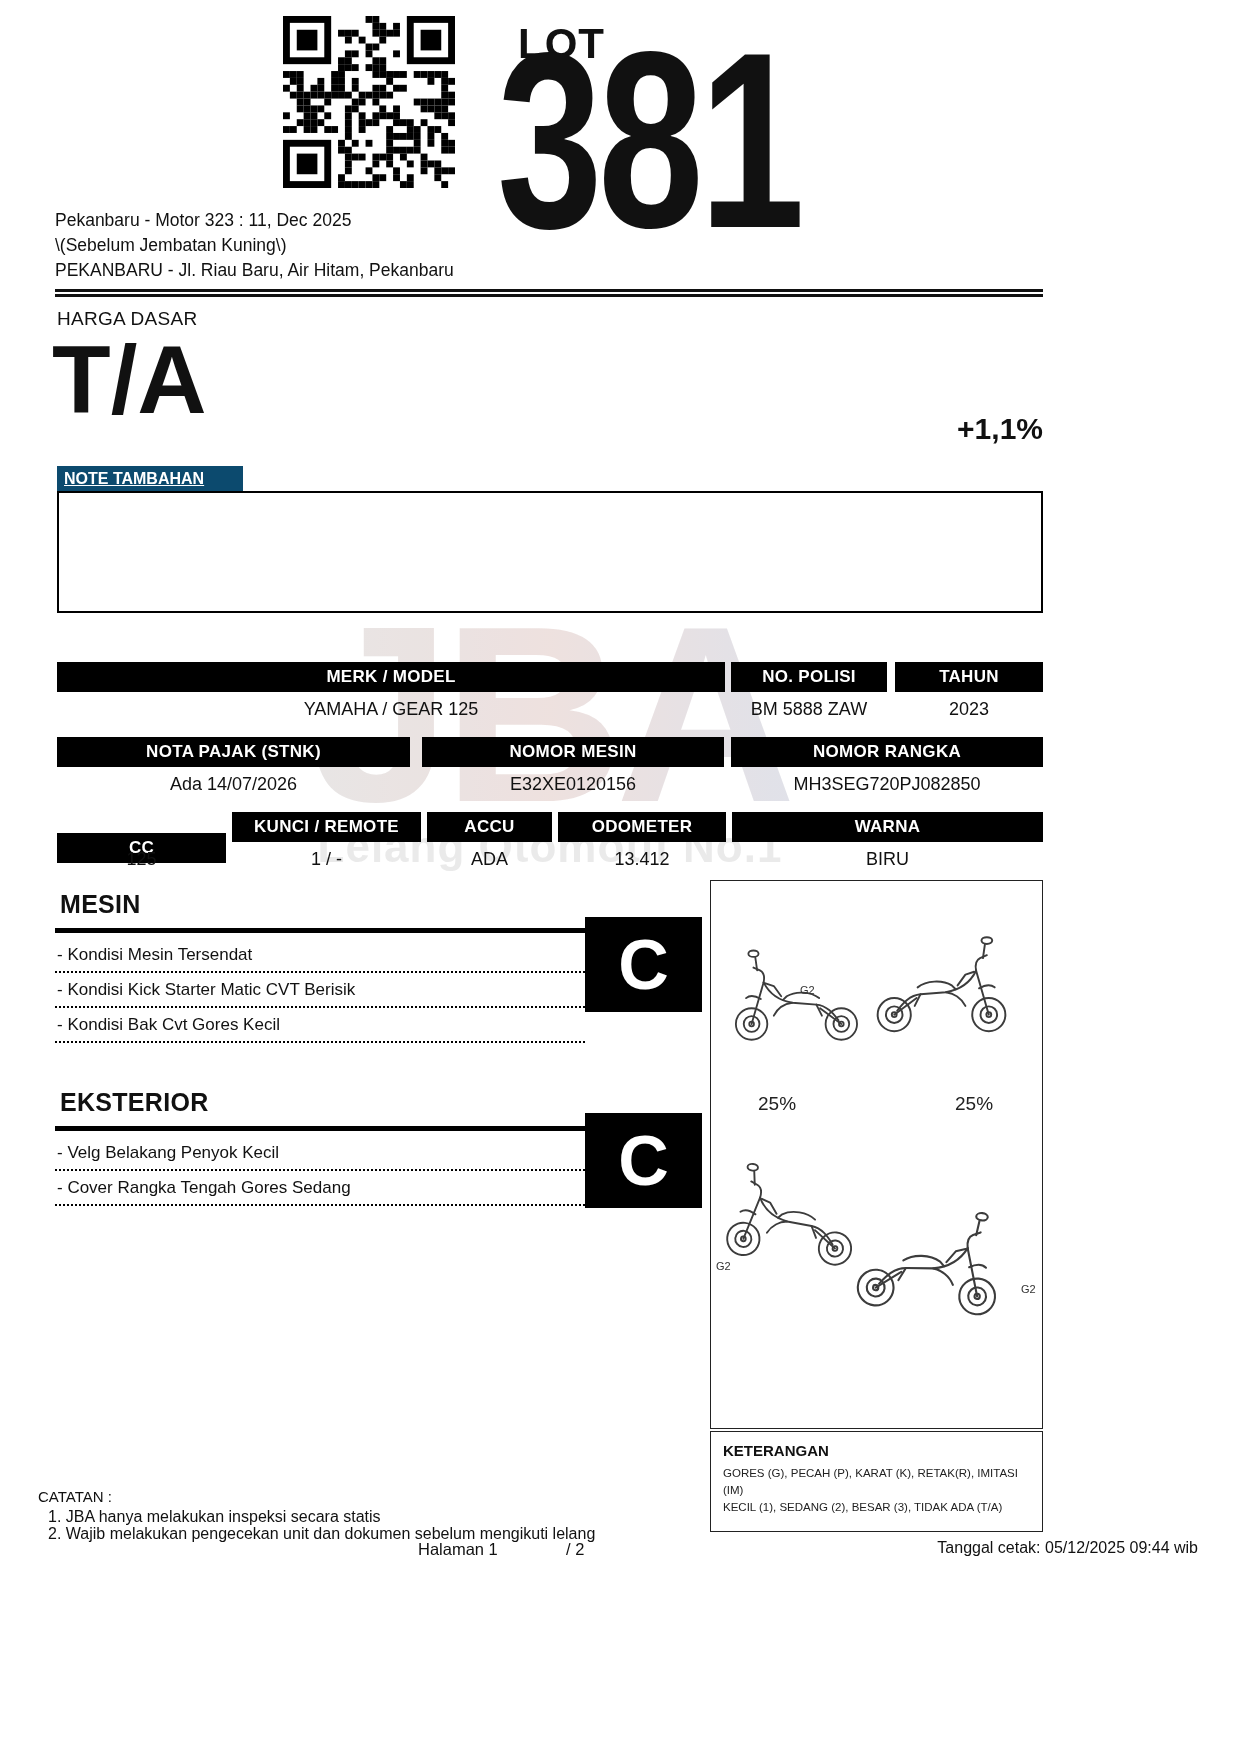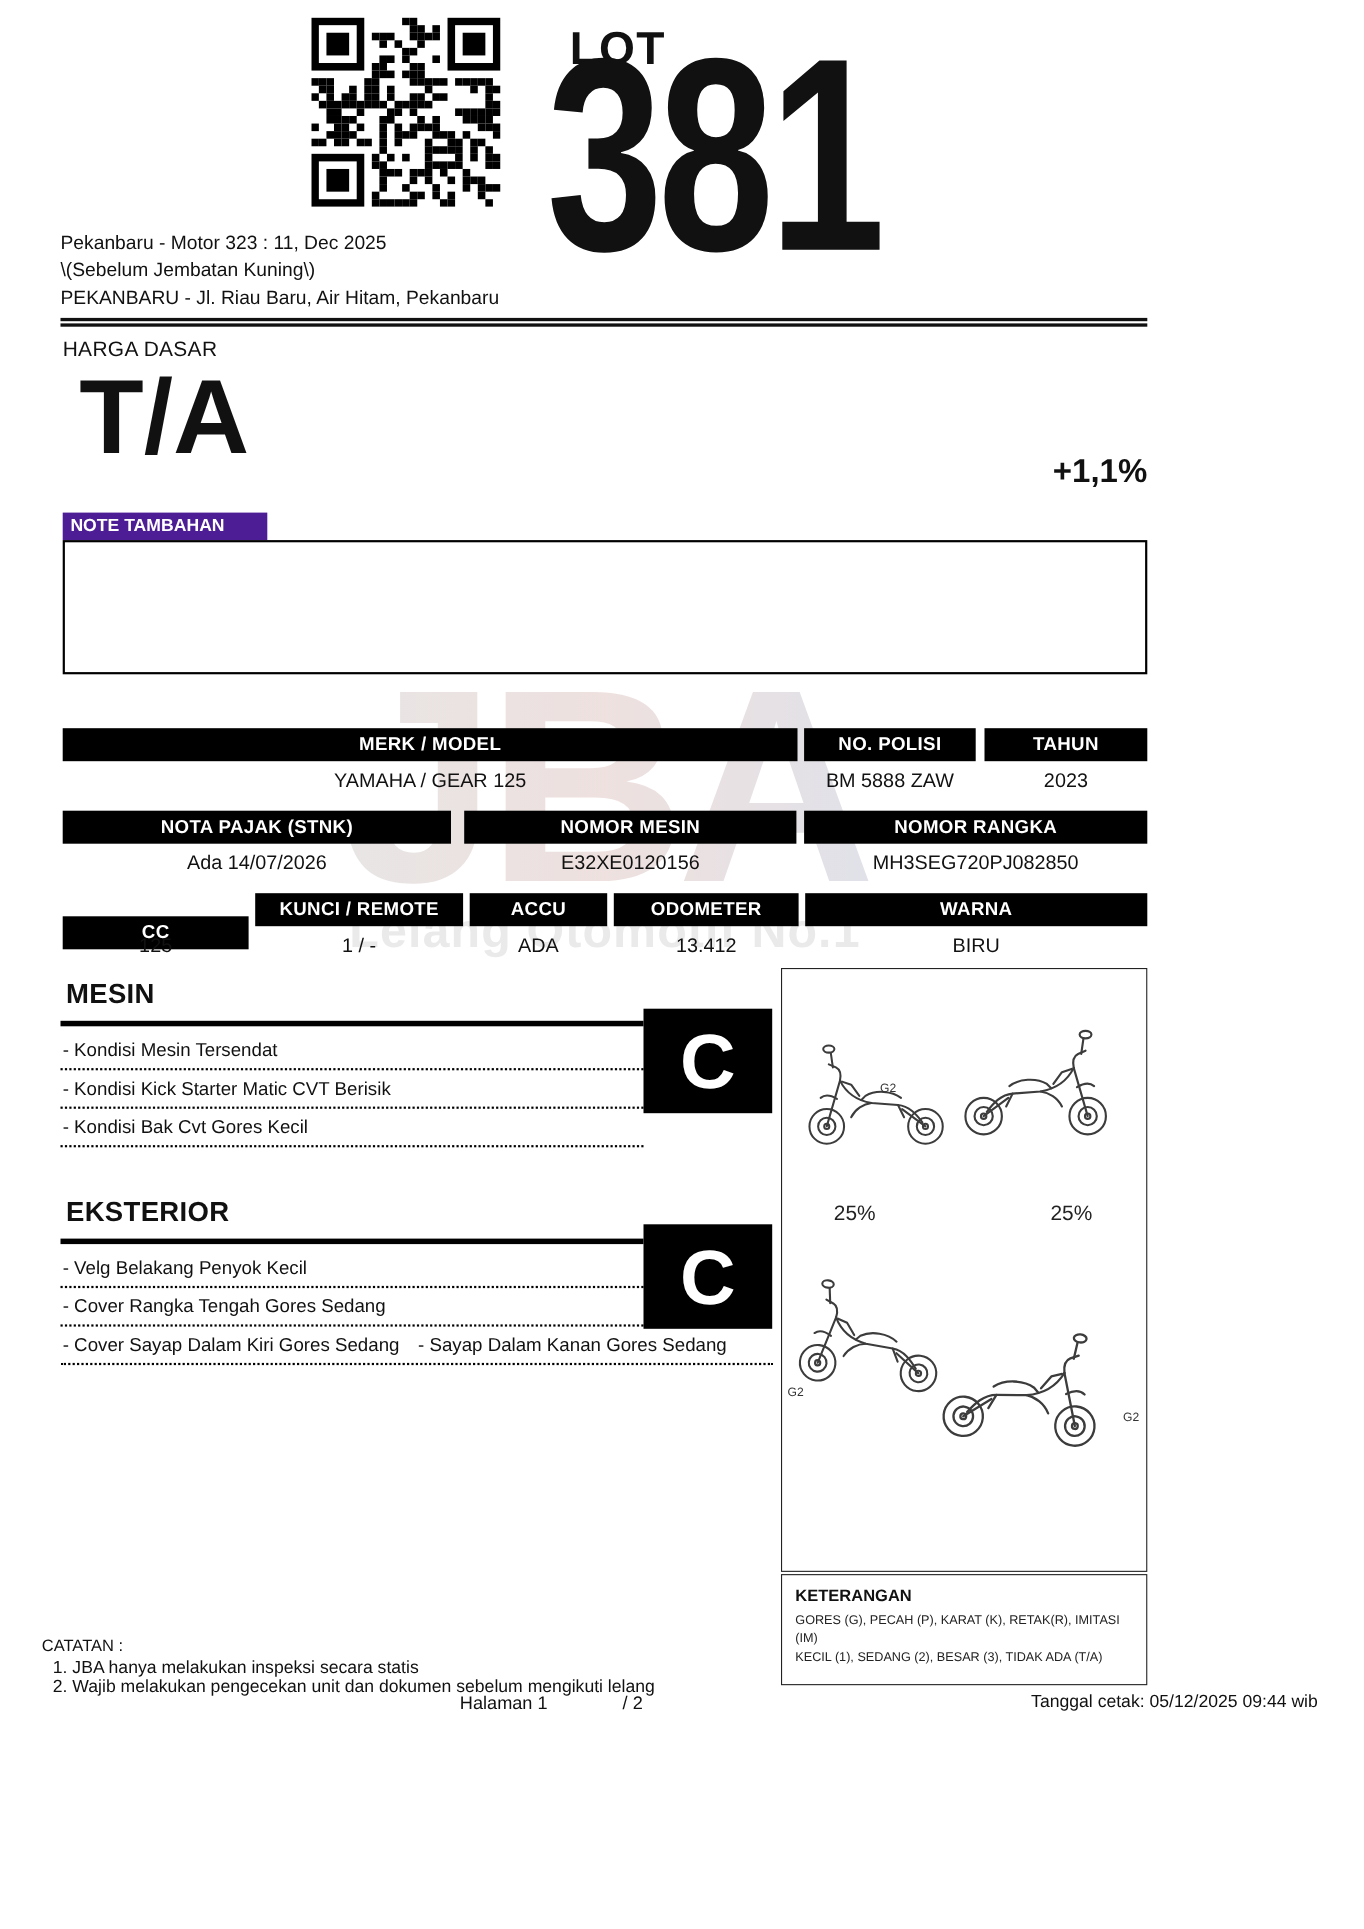--- a/index.html
+++ b/index.html
@@ -21,25 +21,25 @@
   #lot-label { left:518px; top:20px; font-size:42px; font-weight:bold; letter-spacing:1px; }
   #lot-number { left:497px; top:26px; font-size:250px; font-weight:bold; line-height:0.92;
      transform:scaleX(0.76); transform-origin:left top; letter-spacing:-6px; }
 
   #address { left:55px; top:208px; font-size:17.5px; line-height:25px; }
 
   #rule-double { left:55px; top:289px; width:988px; height:8px;
      border-top:3px solid #111; border-bottom:3px solid #111; }
 
   #harga-label { left:57px; top:308px; font-size:19px; letter-spacing:.3px; }
-  #harga-value { left:52px; top:332px; font-size:96px; font-weight:bold; line-height:1;margin-left:20px; }
+  #harga-value { left:52px; top:332px; font-size:96px; font-weight:bold; line-height:1; }
   #increment   { left:900px; top:412px; width:143px; text-align:right; font-size:30px; font-weight:bold; }
 
-  #note-label { left:57px; top:466px; width:186px; height:25px; background:#4c1d95; color:#fff;
-     font-size:16px; font-weight:bold; display:flex; align-items:center; padding-left:7px; }
+  #note-label { left:57px; top:466px; width:186px; height:25px; background:#0c4a6e; color:#fff;
+     font-size:16px; font-weight:bold; display:flex; align-items:center; padding-left:7px;text-decoration:underline; }
   #note-box { left:57px; top:491px; width:986px; height:122px; border:2px solid #000; font-size:16px; padding:6px; }
 
   .hcell { position:absolute; height:30px; background:#000; color:#fff; font-weight:bold; font-size:17px;
      display:flex; align-items:center; justify-content:center; letter-spacing:.3px; }
   .vcell { position:absolute; height:30px; font-size:18px; display:flex; align-items:center; justify-content:center; }
 
   .section-title { position:absolute; font-size:25px; font-weight:bold; letter-spacing:.3px; }
   .section-bar { position:absolute; left:55px; width:530px; height:5px; background:#000; }
   .item { position:absolute; left:55px; width:530px; height:33px; border-bottom:2px dotted #000;
      font-size:17px; display:flex; align-items:flex-end; padding:0 2px 6px 2px; }
@@ -369,24 +369,20 @@
   <div class="section-bar" style="top:928px;"></div>
   <div class="item" style="top:940px;">- Kondisi Mesin Tersendat</div>
   <div class="item" style="top:975px;">- Kondisi Kick Starter Matic CVT Berisik</div>
   <div class="item" style="top:1010px;">- Kondisi Bak Cvt Gores Kecil</div>
   <div class="grade-box" style="top:917px;">C</div>
 
   <div class="section-title" style="left:60px; top:1088px;">EKSTERIOR</div>
   <div class="section-bar" style="top:1126px;"></div>
   <div class="item" style="top:1138px;">- Velg Belakang Penyok Kecil</div>
   <div class="item" style="top:1173px;">- Cover Rangka Tengah Gores Sedang</div>
-  <div class="item wide" style="top:1208px;">
-    <span>- Cover Sayap Dalam Kiri Gores Sedang</span>
-    <span style="position:absolute; left:325px; bottom:6px;">- Sayap Dalam Kanan Gores Sedang</span>
-  </div>
   <div class="grade-box" style="top:1113px;">C</div>
 
   <div class="abs" id="diagram-box"></div>
 
   <svg class="scooter" style="left:722px; top:938px; transform:scaleX(-1);" width="148" height="110" viewBox="0 0 160 115">
       <use href="#scooter-shape"></use>
     </svg>
   <svg class="scooter" style="left:864px; top:918px;" width="156" height="128" viewBox="0 0 160 115">
       <use href="#scooter-shape"></use>
     </svg>

